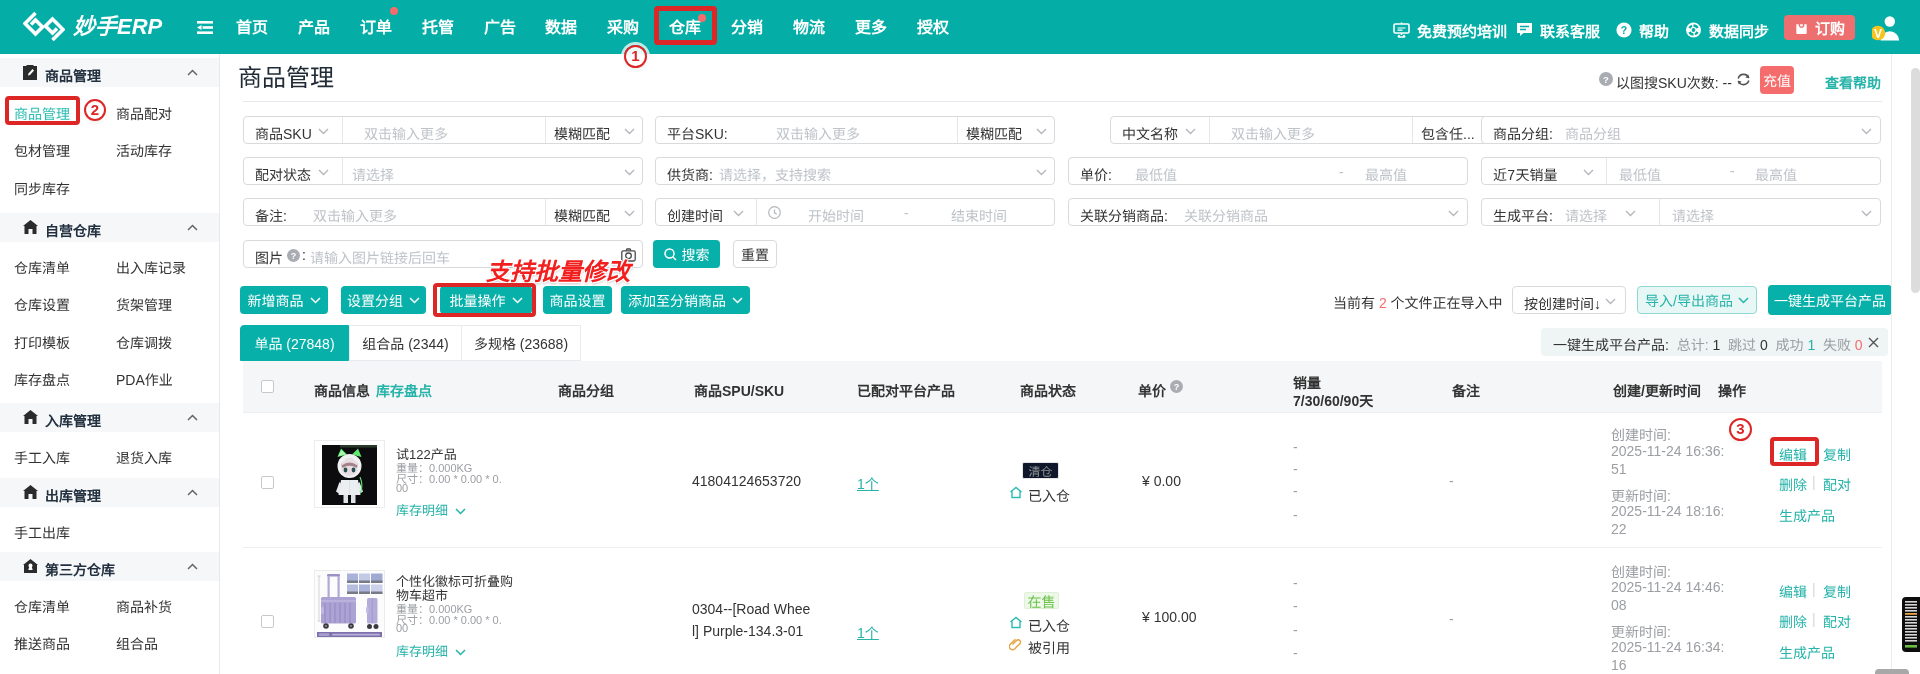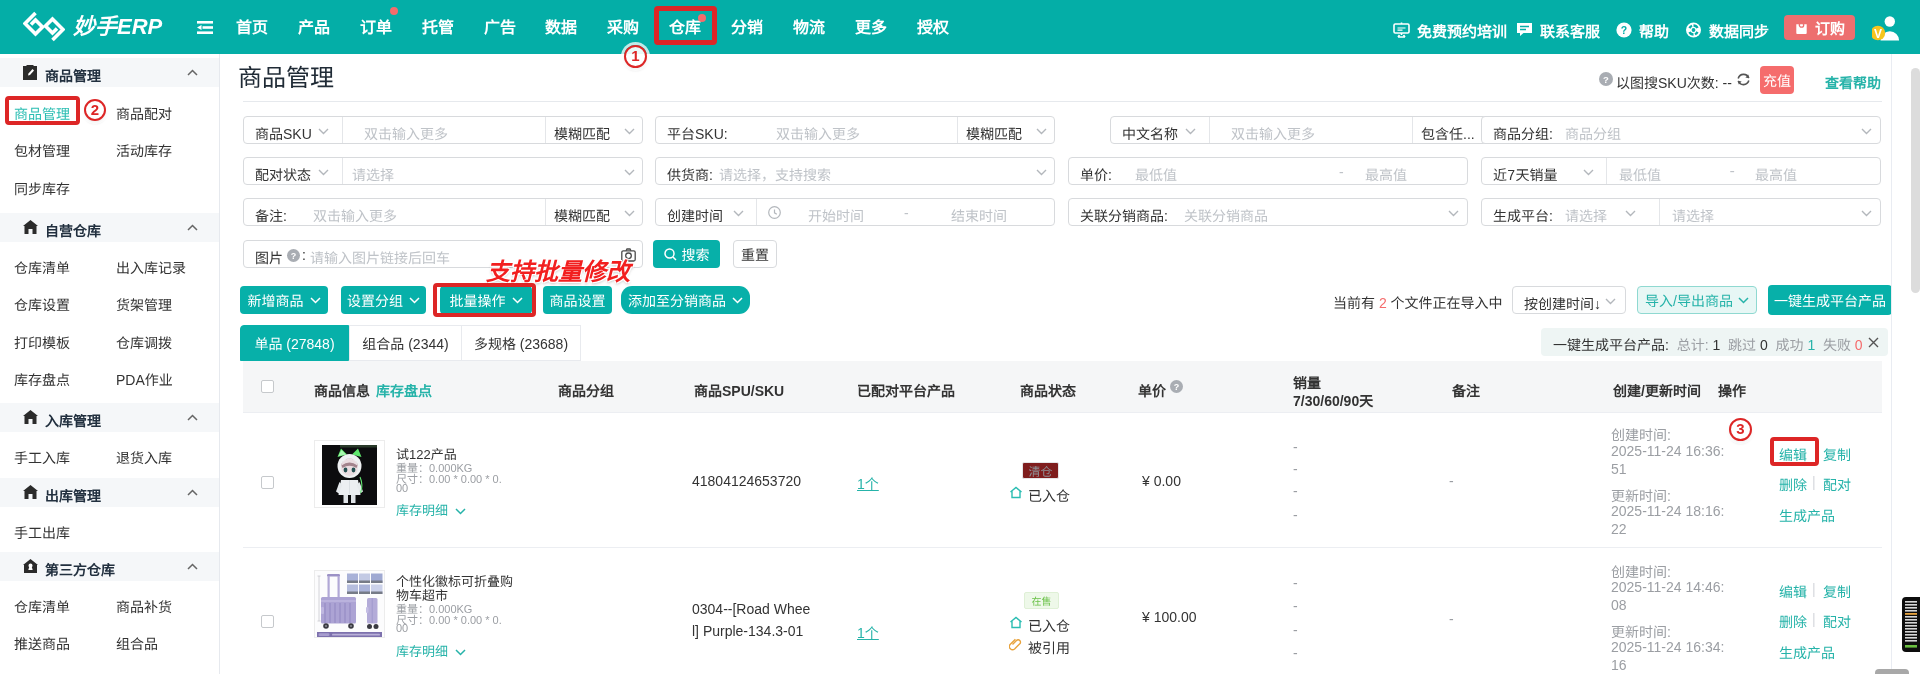--- a/index.html
+++ b/index.html
@@ -342,21 +342,21 @@
 <div class="tb" style="left:240px;width:88px;">新增商品<svg width="11" height="7" viewBox="0 0 11 7" fill="none" stroke="#fff" stroke-width="1.5">
       <path d="M1 1 L5.5 5.5 L10 1"></path>
     </svg></div>
 <div class="tb" style="left:341px;width:85px;">设置分组<svg width="11" height="7" viewBox="0 0 11 7" fill="none" stroke="#fff" stroke-width="1.5">
       <path d="M1 1 L5.5 5.5 L10 1"></path>
     </svg></div>
 <div class="tb" style="left:440px;width:92px;">批量操作<svg width="11" height="7" viewBox="0 0 11 7" fill="none" stroke="#fff" stroke-width="1.5">
       <path d="M1 1 L5.5 5.5 L10 1"></path>
     </svg></div>
 <div class="tb" style="left:543px;width:69px;">商品设置</div>
-<div class="tb" style="left:621px;width:129px;border-radius:11px;">添加至分销商品<svg width="11" height="7" viewBox="0 0 11 7" fill="none" stroke="#fff" stroke-width="1.5">
+<div class="tb" style="left:621px;width:129px;">添加至分销商品<svg width="11" height="7" viewBox="0 0 11 7" fill="none" stroke="#fff" stroke-width="1.5">
       <path d="M1 1 L5.5 5.5 L10 1"></path>
     </svg></div>
 
 <div class="abs" style="left:1333px;top:292px;font-size:14px;color:#333;white-space:nowrap;">当前有 <span style="color:#f56c6c">2</span> 个文件正在导入中</div>
 <div class="abs" style="left:1512px;top:286px;width:114px;height:28px;background:#fff;border:1px solid #d8dadd;border-radius:4px;font-size:14px;color:#333;">
  <span class="lb" style="left:11px;position:absolute">按创建时间↓</span>
  <svg class="cv" style="position:absolute;left:92px" width="11" height="7" viewBox="0 0 11 7" fill="none" stroke="#b3b7bc" stroke-width="1.4">
       <path d="M1 1 L5.5 5.5 L10 1"></path>
     </svg>
 </div>
@@ -419,21 +419,21 @@
 </svg>
 <div class="tx" style="left:396px;top:444px;font-size:13px;">试122产品</div>
 <div class="tx g" style="left:396px;top:458.5px;font-size:11px;">重量：0.000KG</div>
 <div class="tx g" style="left:396px;top:470px;font-size:11px;">尺寸：0.00 * 0.00 * 0.</div>
 <div class="tx g" style="left:396px;top:481.5px;font-size:11px;">00</div>
 <div class="lnk" style="left:396px;top:500px;font-size:13px;">库存明细&nbsp;&nbsp;<svg width="11" height="7" viewBox="0 0 11 7" fill="none" stroke="#26b3a9" stroke-width="1.5">
       <path d="M1 1 L5.5 5.5 L10 1"></path>
     </svg></div>
 <div class="tx" style="left:692px;top:473px">41804124653720</div>
 <div class="lnk" style="left:857px;top:473px;text-decoration:underline;">1个</div>
-<div class="abs" style="left:1022px;top:462px;width:37px;height:17px;background:#7f1d1d;border:1px solid #e5e5e7;border-radius:2px;color:#8f9398;font-size:12px;display:flex;align-items:center;justify-content:center;">清仓</div>
+<div class="abs" style="left:1022px;top:462px;width:37px;height:17px;background:#0f172a;border:1px solid #e5e5e7;border-radius:2px;color:#8f9398;font-size:12px;display:flex;align-items:center;justify-content:center;">清仓</div>
 <svg class="abs" style="left:1009px;top:486px" width="14" height="13" viewBox="0 0 14 13" fill="none" stroke="#2abdb2" stroke-width="1.4">
     <path d="M1.5 6 L7 1.5 L12.5 6 M3 5 V11.5 H11 V5"></path>
   </svg>
 <div class="tx" style="left:1028px;top:485px">已入仓</div>
 <div class="tx" style="left:1142px;top:473px">¥ 0.00</div>
 <div class="tx g" style="left:1293px;top:439px">-</div>
 <div class="tx g" style="left:1293px;top:461px">-</div>
 <div class="tx g" style="left:1293px;top:483px">-</div>
 <div class="tx g" style="left:1293px;top:507px">-</div>
 <div class="tx g" style="left:1449px;top:473px">-</div>
@@ -494,21 +494,21 @@
 <div class="tx" style="left:396px;top:584.5px;font-size:13px;">物车超市</div>
 <div class="tx g" style="left:396px;top:599.5px;font-size:11px;">重量：0.000KG</div>
 <div class="tx g" style="left:396px;top:610.5px;font-size:11px;">尺寸：0.00 * 0.00 * 0.</div>
 <div class="tx g" style="left:396px;top:622px;font-size:11px;">00</div>
 <div class="lnk" style="left:396px;top:640.5px;font-size:13px;">库存明细&nbsp;&nbsp;<svg width="11" height="7" viewBox="0 0 11 7" fill="none" stroke="#26b3a9" stroke-width="1.5">
       <path d="M1 1 L5.5 5.5 L10 1"></path>
     </svg></div>
 <div class="tx" style="left:692px;top:601px">0304--[Road Whee</div>
 <div class="tx" style="left:692px;top:623px">l] Purple-134.3-01</div>
 <div class="lnk" style="left:857px;top:622px;text-decoration:underline;">1个</div>
-<div class="abs" style="left:1024px;top:592px;width:35px;height:17px;background:#eef8e9;border:1px solid #dff0d6;border-radius:2px;color:#6cc24a;font-size:10px;display:flex;align-items:center;justify-content:center;">在售</div>
+<div class="abs" style="left:1024px;top:592px;width:35px;height:17px;background:#eef8e9;border:1px solid #dff0d6;border-radius:2px;color:#6cc24a;font-size:14px;display:flex;align-items:center;justify-content:center;">在售</div>
 <svg class="abs" style="left:1009px;top:616px" width="14" height="13" viewBox="0 0 14 13" fill="none" stroke="#2abdb2" stroke-width="1.4">
     <path d="M1.5 6 L7 1.5 L12.5 6 M3 5 V11.5 H11 V5"></path>
   </svg>
 <div class="tx" style="left:1028px;top:615px">已入仓</div>
 <svg class="abs" style="left:1009px;top:638px" width="13" height="13" viewBox="0 0 13 13" fill="none" stroke="#e8a33d" stroke-width="1.4">
     <path d="M3.5 6.5 L7.5 2.5 a2.3 2.3 0 0 1 3.3 3.3 L5.6 11 a3.2 3.2 0 0 1-4.5-4.5 L6.4 1.2"></path>
   </svg>
 <div class="tx" style="left:1028px;top:637px">被引用</div>
 <div class="tx" style="left:1142px;top:609px">¥ 100.00</div>
 <div class="tx g" style="left:1293px;top:575px">-</div>

